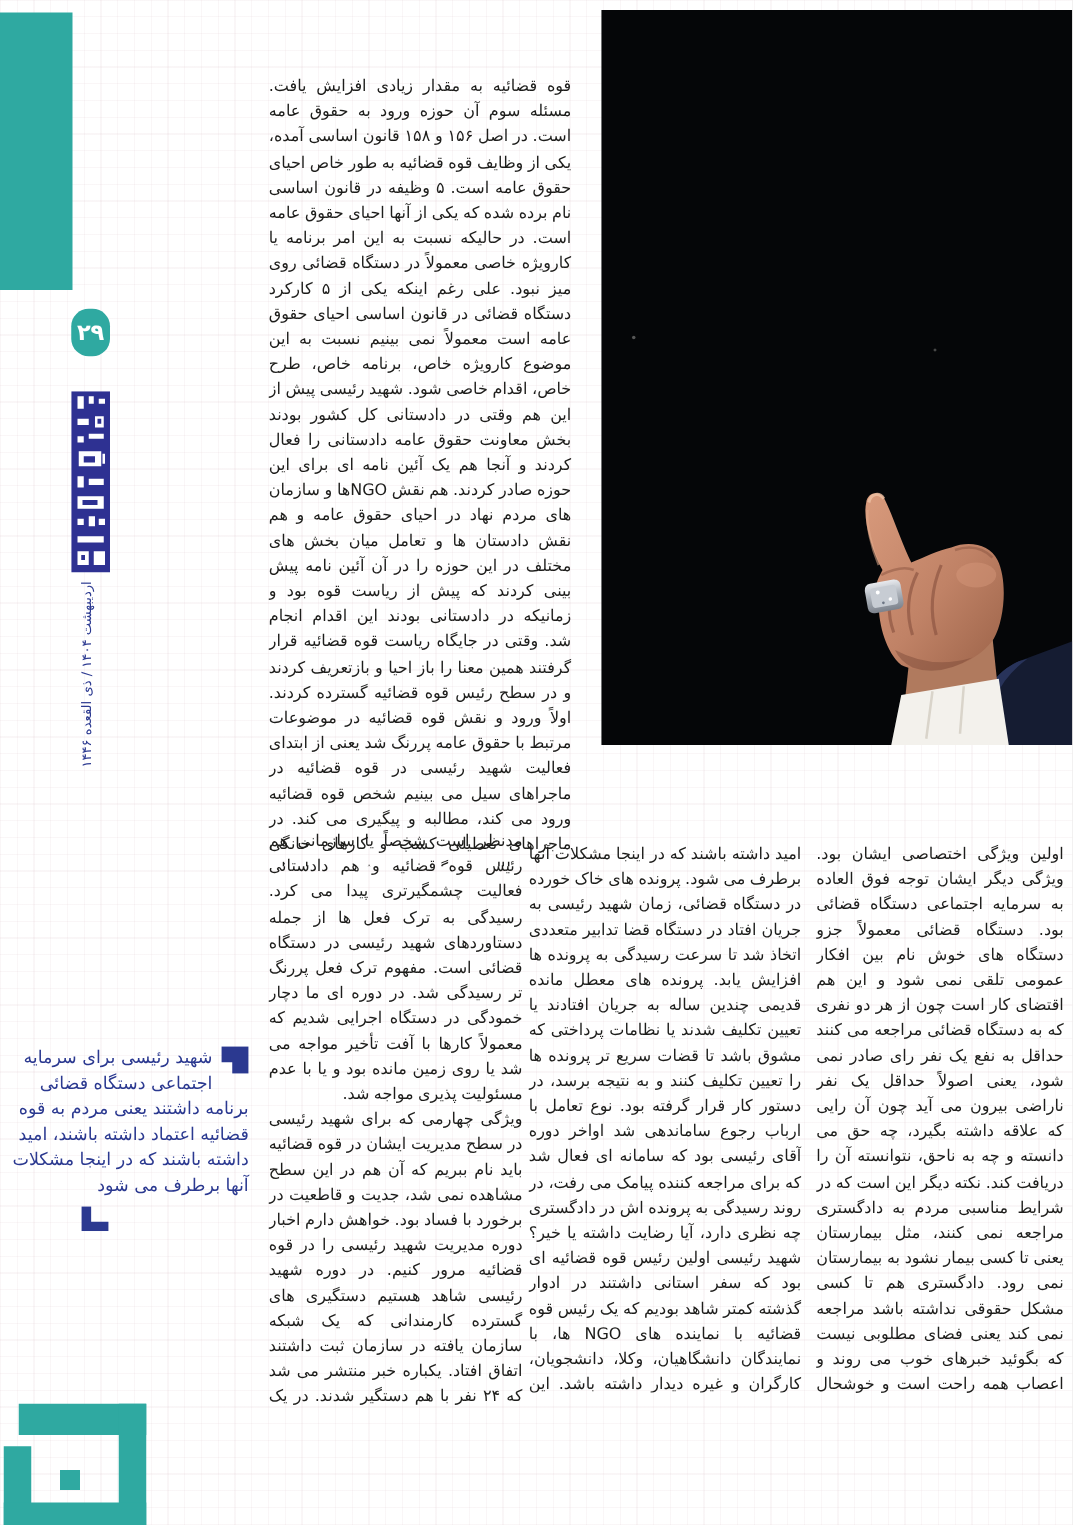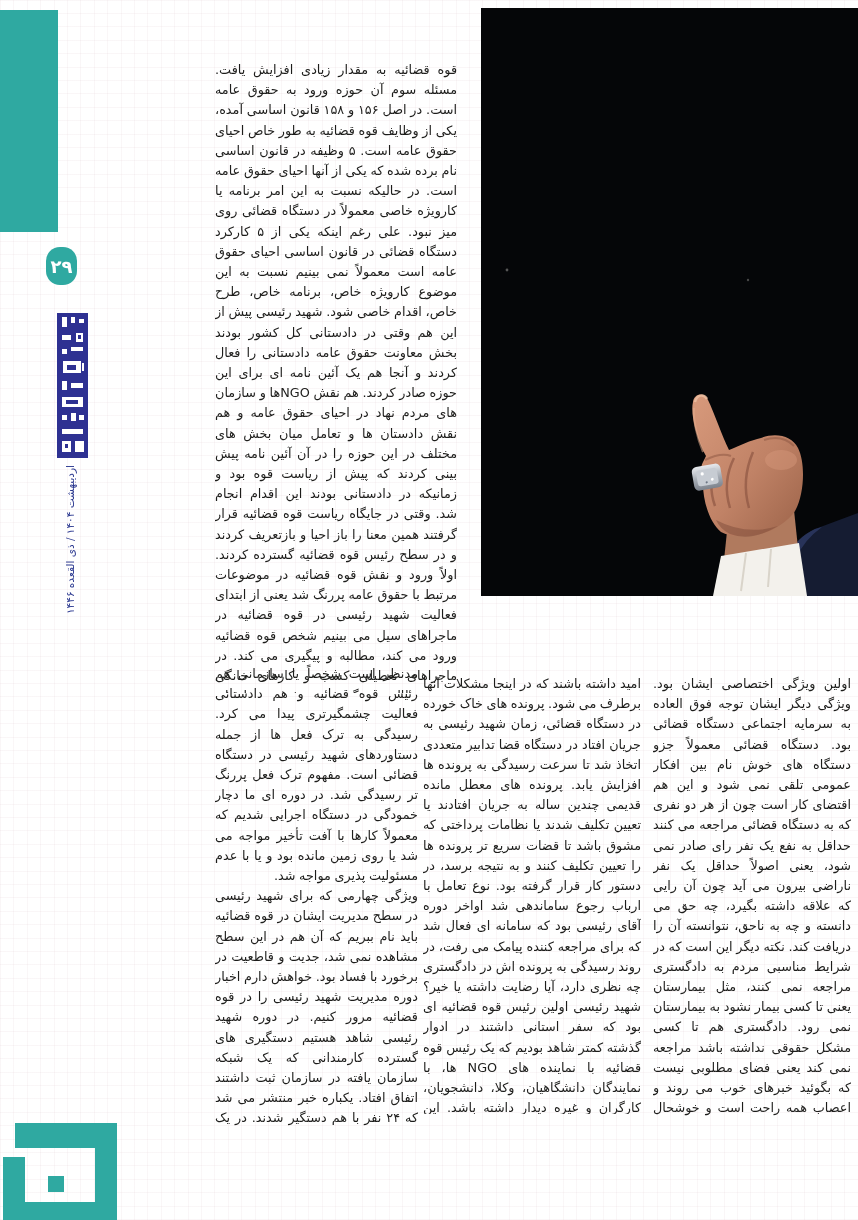--- a/index.html
+++ b/index.html
@@ -6,21 +6,21 @@
   .page{
     position:relative;width:858px;height:1220px;background:#ffffff;overflow:hidden;
     font-family:"DejaVu Sans",sans-serif;margin:0 auto;
     background-image:
       repeating-linear-gradient(0deg, rgba(205,170,180,.10) 0 1px, transparent 1px 13.4px),
       repeating-linear-gradient(90deg, rgba(205,170,180,.10) 0 1px, transparent 1px 13.4px);
   }
   .abs{position:absolute;}
   
   .accent-bar{left:0;top:10px;width:58px;height:222px;background:#2fa9a1;}
-  .page-num{left:46px;top:247px;width:31px;height:38px;background:#2fa9a1;color:#fff;
+  .page-num{left:57px;top:247px;width:31px;height:38px;background:#2fa9a1;color:#fff;
     font-size:18px;font-weight:bold;display:flex;align-items:center;justify-content:center;border-radius:14px;}
   .pixel-logo{left:57px;top:313px;width:31px;height:145px;}
   .issue-date{left:58px;top:723px;width:258px;height:24px;transform-origin:0 0;
     transform:rotate(-90deg);direction:rtl;text-align:right;color:#2b3990;
     font-size:10.5px;letter-spacing:.2px;line-height:24px;}
   
   .photo{left:481px;top:8px;width:377px;height:588px;}
   
   .coltext{direction:rtl;text-align:justify;color:#1d1d1b;font-size:12.8px;
     line-height:20.2px;white-space:pre-line;overflow:hidden;word-spacing:-0.5px;}
@@ -145,20 +145,24 @@
     </svg>
   </div>
 
   <div class="abs coltext col-right" lang="fa">اولین ویژگی اختصاصی ایشان بود. ویژگی دیگر ایشان توجه فوق العاده به سرمایه اجتماعی دستگاه قضائی بود. دستگاه قضائی معمولاً جزو دستگاه های خوش نام بین افکار عمومی تلقی نمی شود و این هم اقتضای کار است چون از هر دو نفری که به دستگاه قضائی مراجعه می کنند حداقل به نفع یک نفر رای صادر نمی شود، یعنی اصولاً حداقل یک نفر ناراضی بیرون می آید چون آن رایی که علاقه داشته بگیرد، چه حق می دانسته و چه به ناحق، نتوانسته آن را دریافت کند. نکته دیگر این است که در شرایط مناسبی مردم به دادگستری مراجعه نمی کنند، مثل بیمارستان یعنی تا کسی بیمار نشود به بیمارستان نمی رود. دادگستری هم تا کسی مشکل حقوقی نداشته باشد مراجعه نمی کند یعنی فضای مطلوبی نیست که بگوئید خبرهای خوب می روند و اعصاب همه راحت است و خوشحال هستند. فضای دوقطبی، سنگین، پرتنش، پر استرس دارد.
 در زمان شهید رئیسی مردم به دستگاه قضا اعتماد داشتند، سرمایه اجتماعی دستگاه قضائی معمولاً خیلی بالا نیست، شهید رئیسی این مورد را مدنظر قرار دادند و برای سرمایه اجتماعی دستگاه قضائی برنامه داشتند یعنی مردم به قوه قضائیه اعتماد داشته باشد،</div>
   <div class="abs coltext col-middle" lang="fa">امید داشته باشند که در اینجا مشکلات آنها برطرف می شود. پرونده های خاک خورده در دستگاه قضائی، زمان شهید رئیسی به جریان افتاد در دستگاه قضا تدابیر متعددی اتخاذ شد تا سرعت رسیدگی به پرونده ها افزایش یابد. پرونده های معطل مانده قدیمی چندین ساله به جریان افتادند یا تعیین تکلیف شدند یا نظامات پرداختی که مشوق باشد تا قضات سریع تر پرونده ها را تعیین تکلیف کنند و به نتیجه برسد، در دستور کار قرار گرفته بود. نوع تعامل با ارباب رجوع ساماندهی شد اواخر دوره آقای رئیسی بود که سامانه ای فعال شد که برای مراجعه کننده پیامک می رفت، در روند رسیدگی به پرونده اش در دادگستری چه نظری دارد، آیا رضایت داشته یا خیر؟ شهید رئیسی اولین رئیس قوه قضائیه ای بود که سفر استانی داشتند در ادوار گذشته کمتر شاهد بودیم که یک رئیس قوه قضائیه با نماینده های NGO ها، با نمایندگان دانشگاهیان، وکلا، دانشجویان، کارگران و غیره دیدار داشته باشد. این حجم زیاد از تعامل با افکار عمومی، رفت و آمد شخصی، ورود در موضوعاتی که مورد نیاز افکار عمومی و مطالبه آنهاست، سرمایه اجتماعی قوه قضائیه را افزایش داد. افکار سنجی ها نیز این را بعدها تائید کردند که سرمایه اجتماعی</div>
   <div class="abs coltext col-left-top" lang="fa">قوه قضائیه به مقدار زیادی افزایش یافت. مسئله سوم آن حوزه ورود به حقوق عامه است. در اصل ۱۵۶ و ۱۵۸ قانون اساسی آمده، یکی از وظایف قوه قضائیه به طور خاص احیای حقوق عامه است. ۵ وظیفه در قانون اساسی نام برده شده که یکی از آنها احیای حقوق عامه است. در حالیکه نسبت به این امر برنامه یا کارویژه خاصی معمولاً در دستگاه قضائی روی میز نبود. علی رغم اینکه یکی از ۵ کارکرد دستگاه قضائی در قانون اساسی احیای حقوق عامه است معمولاً نمی بینیم نسبت به این موضوع کارویژه خاص، برنامه خاص، طرح خاص، اقدام خاصی شود. شهید رئیسی پیش از این هم وقتی در دادستانی کل کشور بودند بخش معاونت حقوق عامه دادستانی را فعال کردند و آنجا هم یک آئین نامه ای برای این حوزه صادر کردند. هم نقش NGOها و سازمان های مردم نهاد در احیای حقوق عامه و هم نقش دادستان ها و تعامل میان بخش های مختلف در این حوزه را در آن آئین نامه پیش بینی کردند که پیش از ریاست قوه بود و زمانیکه در دادستانی بودند این اقدام انجام شد. وقتی در جایگاه ریاست قوه قضائیه قرار گرفتند همین معنا را باز احیا و بازتعریف کردند و در سطح رئیس قوه قضائیه گسترده کردند. اولاً ورود و نقش قوه قضائیه در موضوعات مرتبط با حقوق عامه پررنگ شد یعنی از ابتدای فعالیت شهید رئیسی در قوه قضائیه در ماجراهای سیل می بینیم شخص قوه قضائیه ورود می کند، مطالبه و پیگیری می کند. در ماجراهای تعطیلی کسب و کارهای خانگی ورود، مطالبه و پیگیری می شد. در ماجرای آلودگی و غیره ورود، مطالبه و پیگیری می شد. در حوزه هایی که حقوق عامه را مدنظر قرار می دهد و افکار عمومی</div>
   <div class="abs coltext col-left-bottom" lang="fa">مدنظر است شخصاً یا سازمانی هم رئیس قوه قضائیه و هم دادستانی فعالیت چشمگیرتری پیدا می کرد. رسیدگی به ترک فعل ها از جمله دستاوردهای شهید رئیسی در دستگاه قضائی است. مفهوم ترک فعل پررنگ تر رسیدگی شد. در دوره ای ما دچار خمودگی در دستگاه اجرایی شدیم که معمولاً کارها با آفت تأخیر مواجه می شد یا روی زمین مانده بود و یا با عدم مسئولیت پذیری مواجه شد.
 ویژگی چهارمی که برای شهید رئیسی در سطح مدیریت ایشان در قوه قضائیه باید نام ببریم که آن هم در این سطح مشاهده نمی شد، جدیت و قاطعیت در برخورد با فساد بود. خواهش دارم اخبار دوره مدیریت شهید رئیسی را در قوه قضائیه مرور کنیم. در دوره شهید رئیسی شاهد هستیم دستگیری های گسترده کارمندانی که یک شبکه سازمان یافته در سازمان ثبت داشتند اتفاق افتاد. یکباره خبر منتشر می شد که ۲۴ نفر با هم دستگیر شدند. در یک شبکه در دادگستری یکباره ۱۵ نفر دستگیر می شوند. در زمان شهید رئیسی کسی جرأت نمی کرد پیشنهاد تخلف را قبول کند شناسایی و برخورد اتفاق می افتاد و همچنین حالت پیشگیری داشت. در عین حفظ حریم خصوصی، معرفی متخلفین</div>
 
+  <div class="abs pullquote" lang="fa">
+    <span class="q-open"></span><span>شهید رئیسی برای سرمایه اجتماعی دستگاه قضائی برنامه داشتند یعنی مردم به قوه قضائیه اعتماد داشته باشند، امید داشته باشند که در اینجا مشکلات آنها برطرف می شود</span>
+    <span class="q-close"></span>
+  </div>
 
   <div class="abs kufic">
     <div class="k1"></div>
       <div class="k2"></div>
       <div class="k3"></div>
       <div class="k4"></div>
       <div class="k5"></div>
   </div>
 
 </div>

